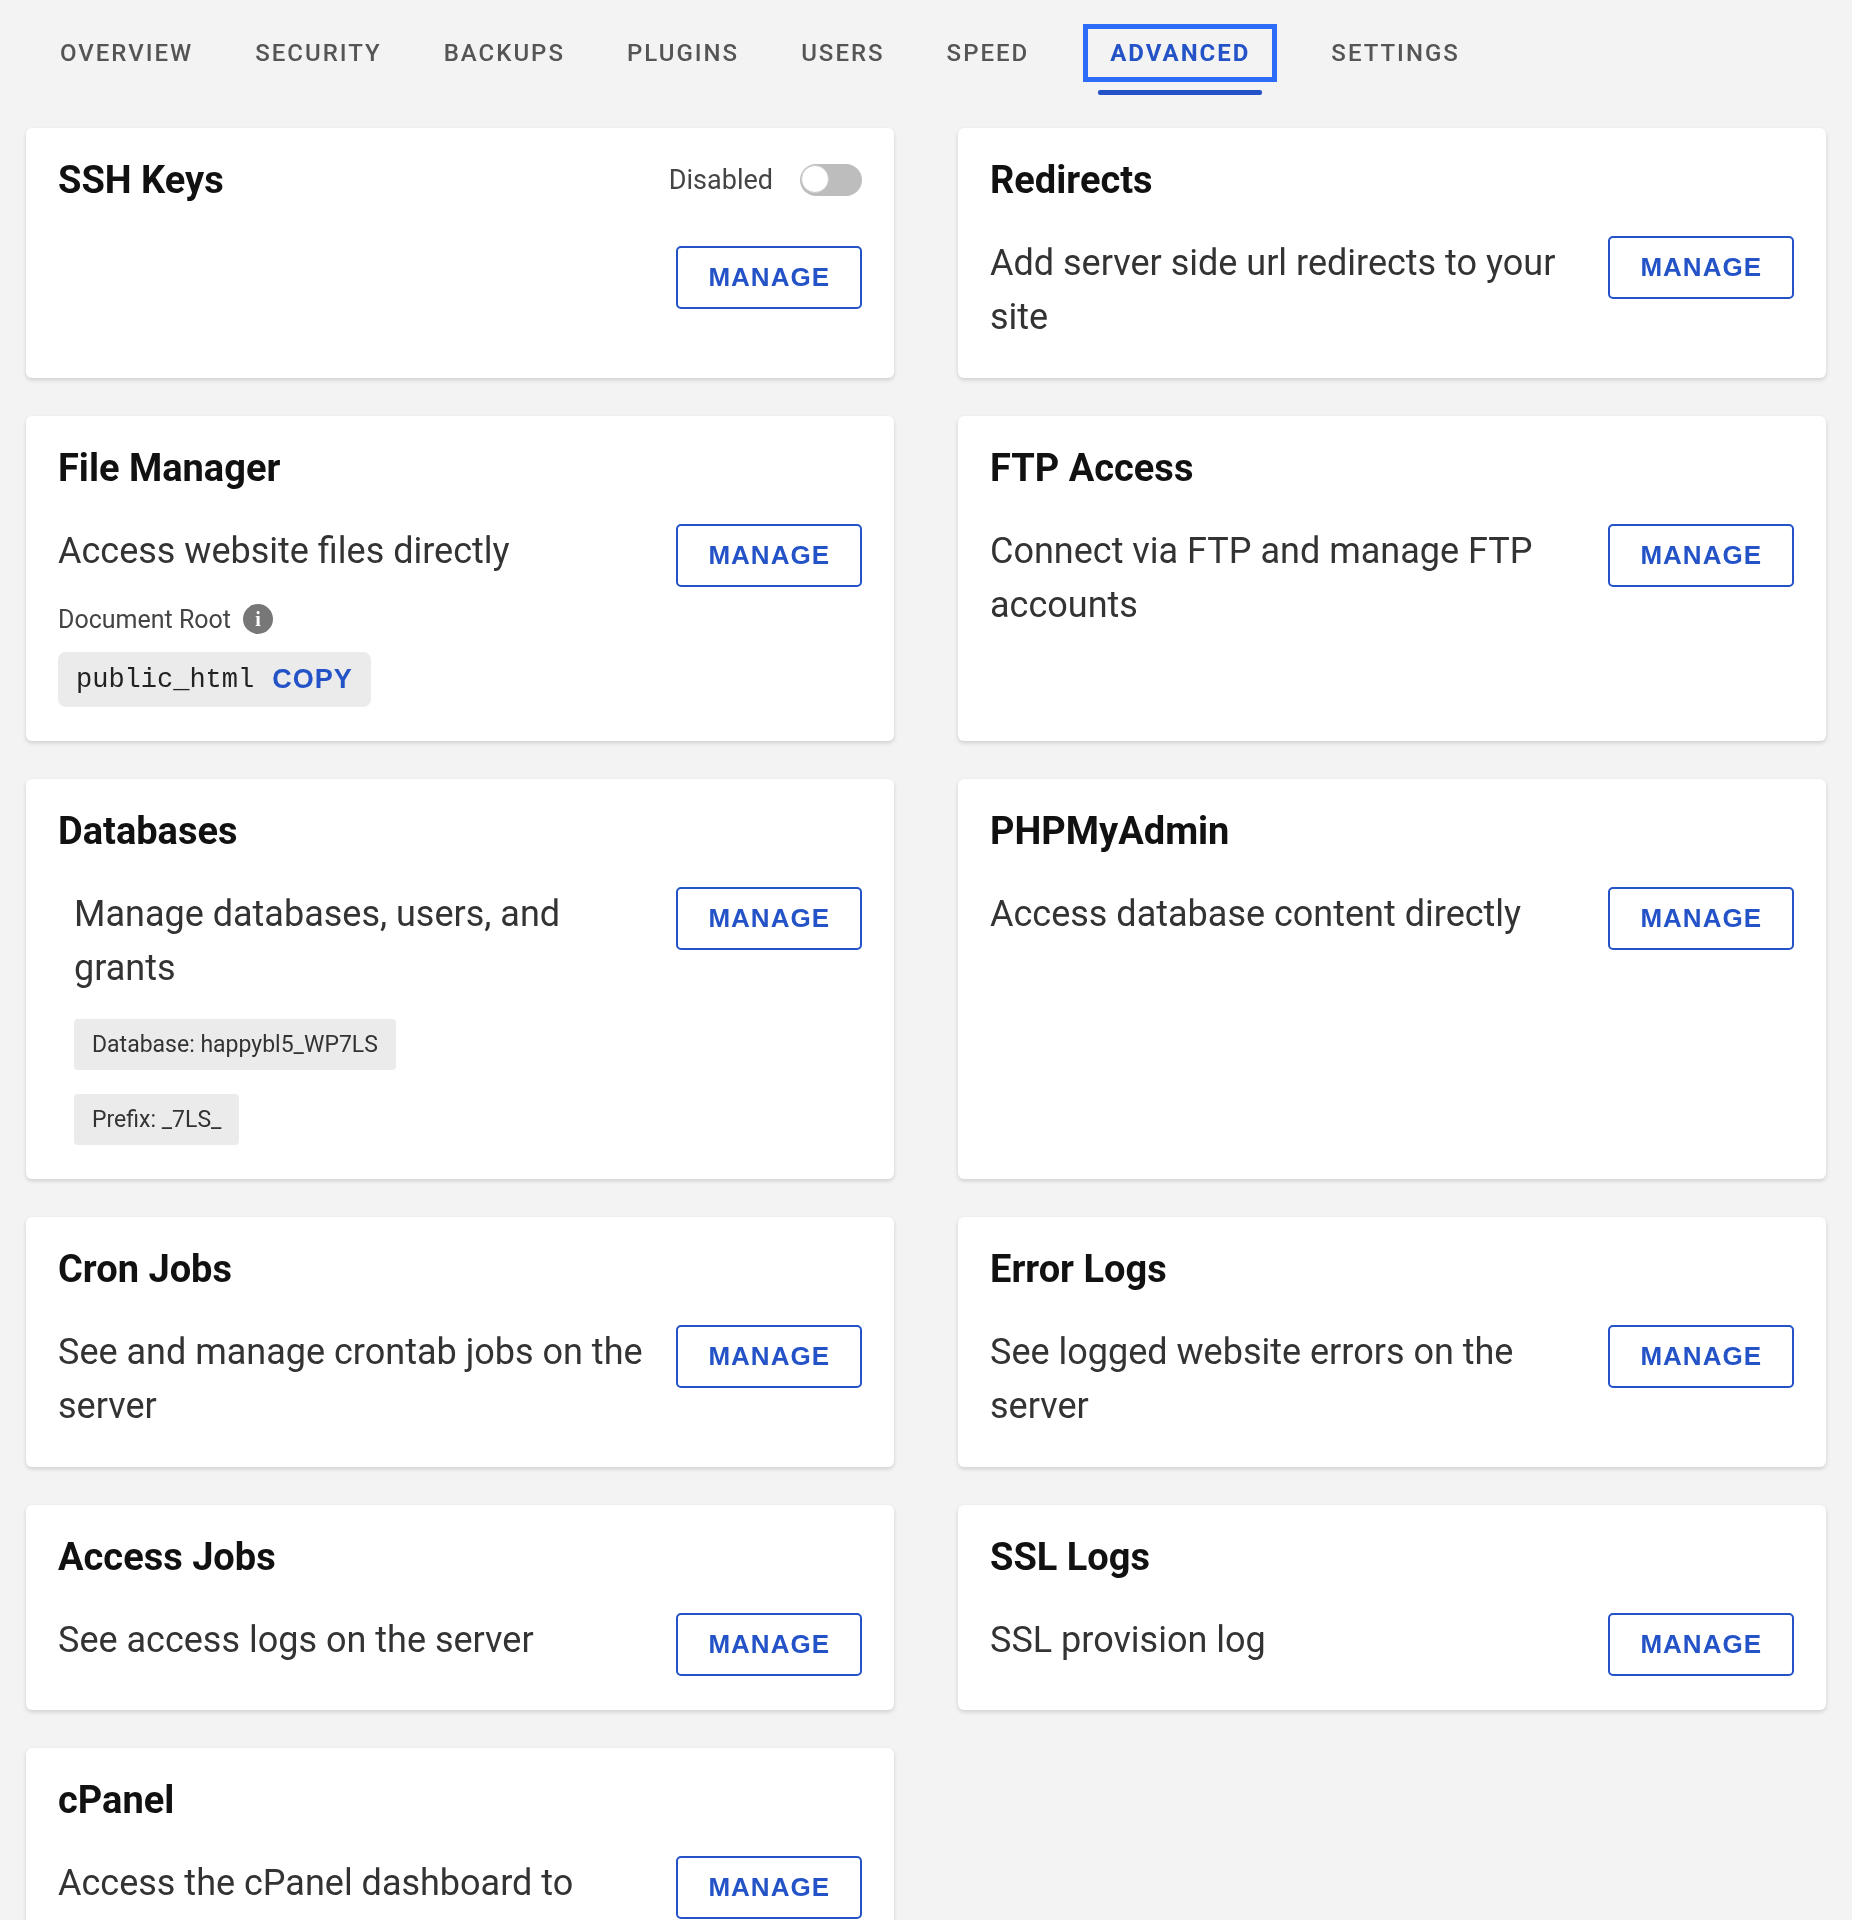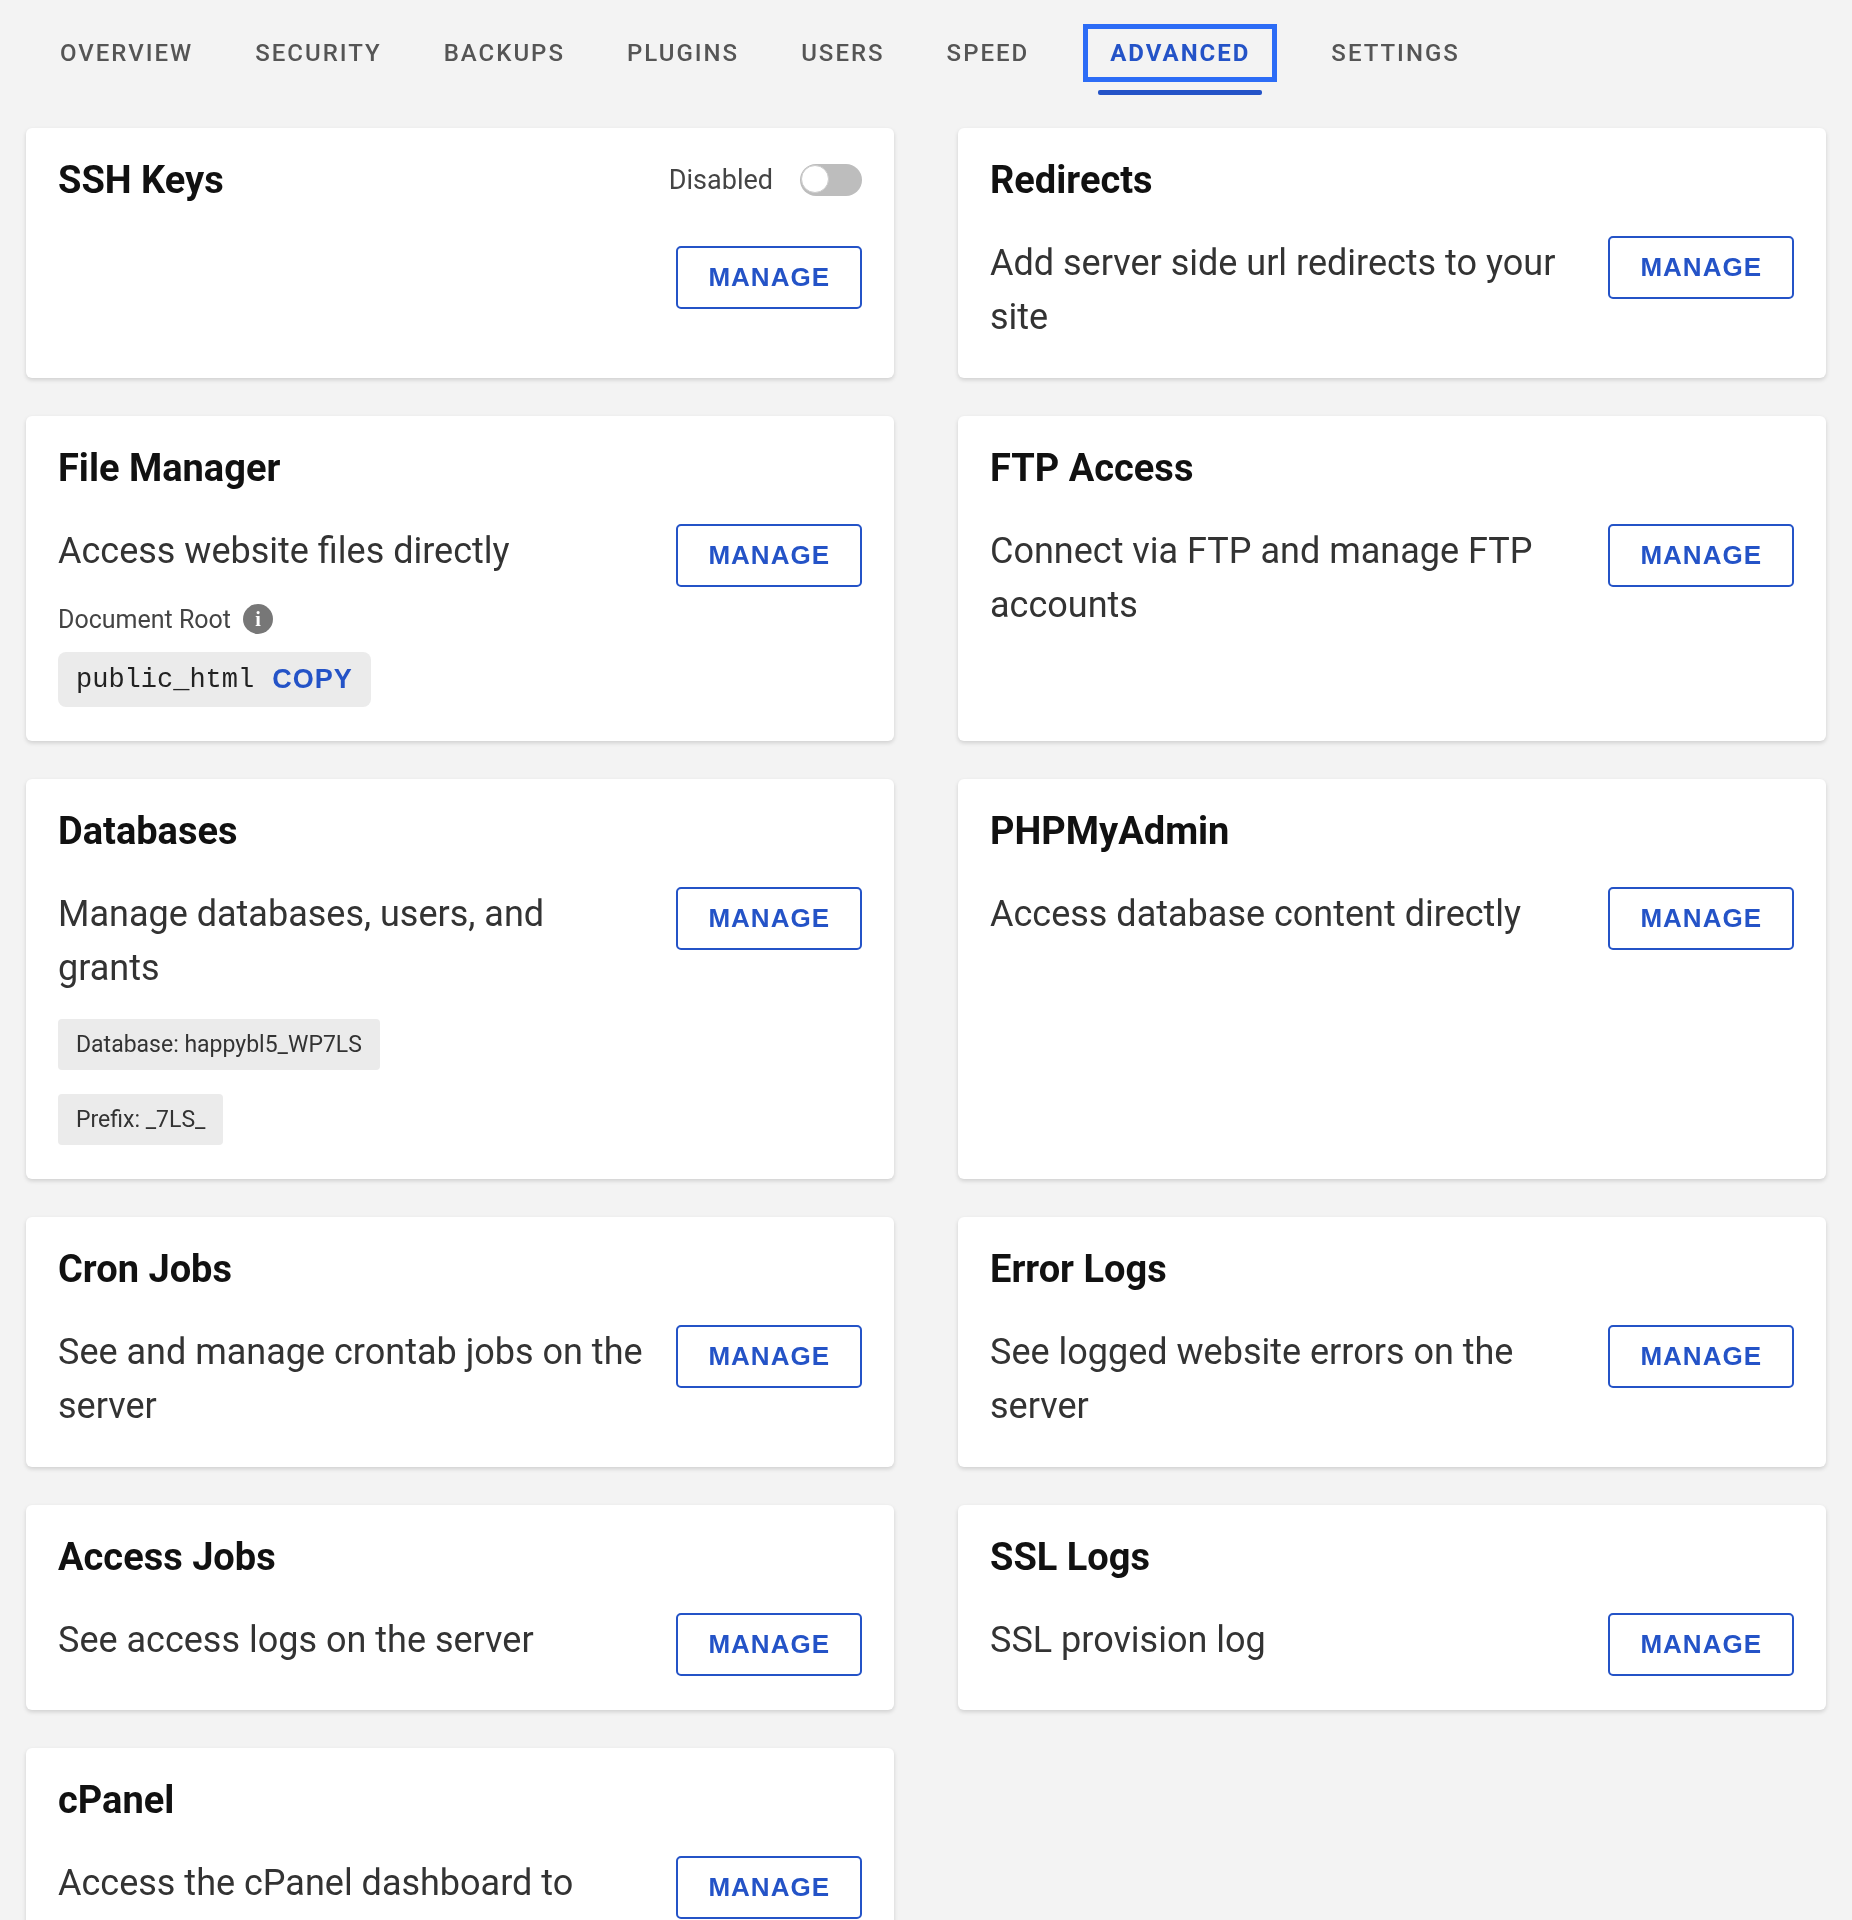--- a/index.html
+++ b/index.html
@@ -194,21 +194,21 @@
     <div class="card-title">FTP Access</div>
     <div class="card-body">
       <div class="card-desc">Connect via FTP and manage FTP accounts</div>
       <button class="manage-btn">MANAGE</button>
     </div>
   </div>
 
   <div class="card">
     <div class="card-title">Databases</div>
     <div class="card-body">
-      <div style="flex:1;">
+      <div style="flex:1;margin-left:16px;">
         <div class="card-desc">Manage databases, users, and grants</div>
         <div><span class="db-chip">Database: happybl5_WP7LS</span></div>
         <div><span class="db-chip">Prefix: _7LS_</span></div>
       </div>
       <button class="manage-btn">MANAGE</button>
     </div>
   </div>
 
   <div class="card">
     <div class="card-title">PHPMyAdmin</div>

